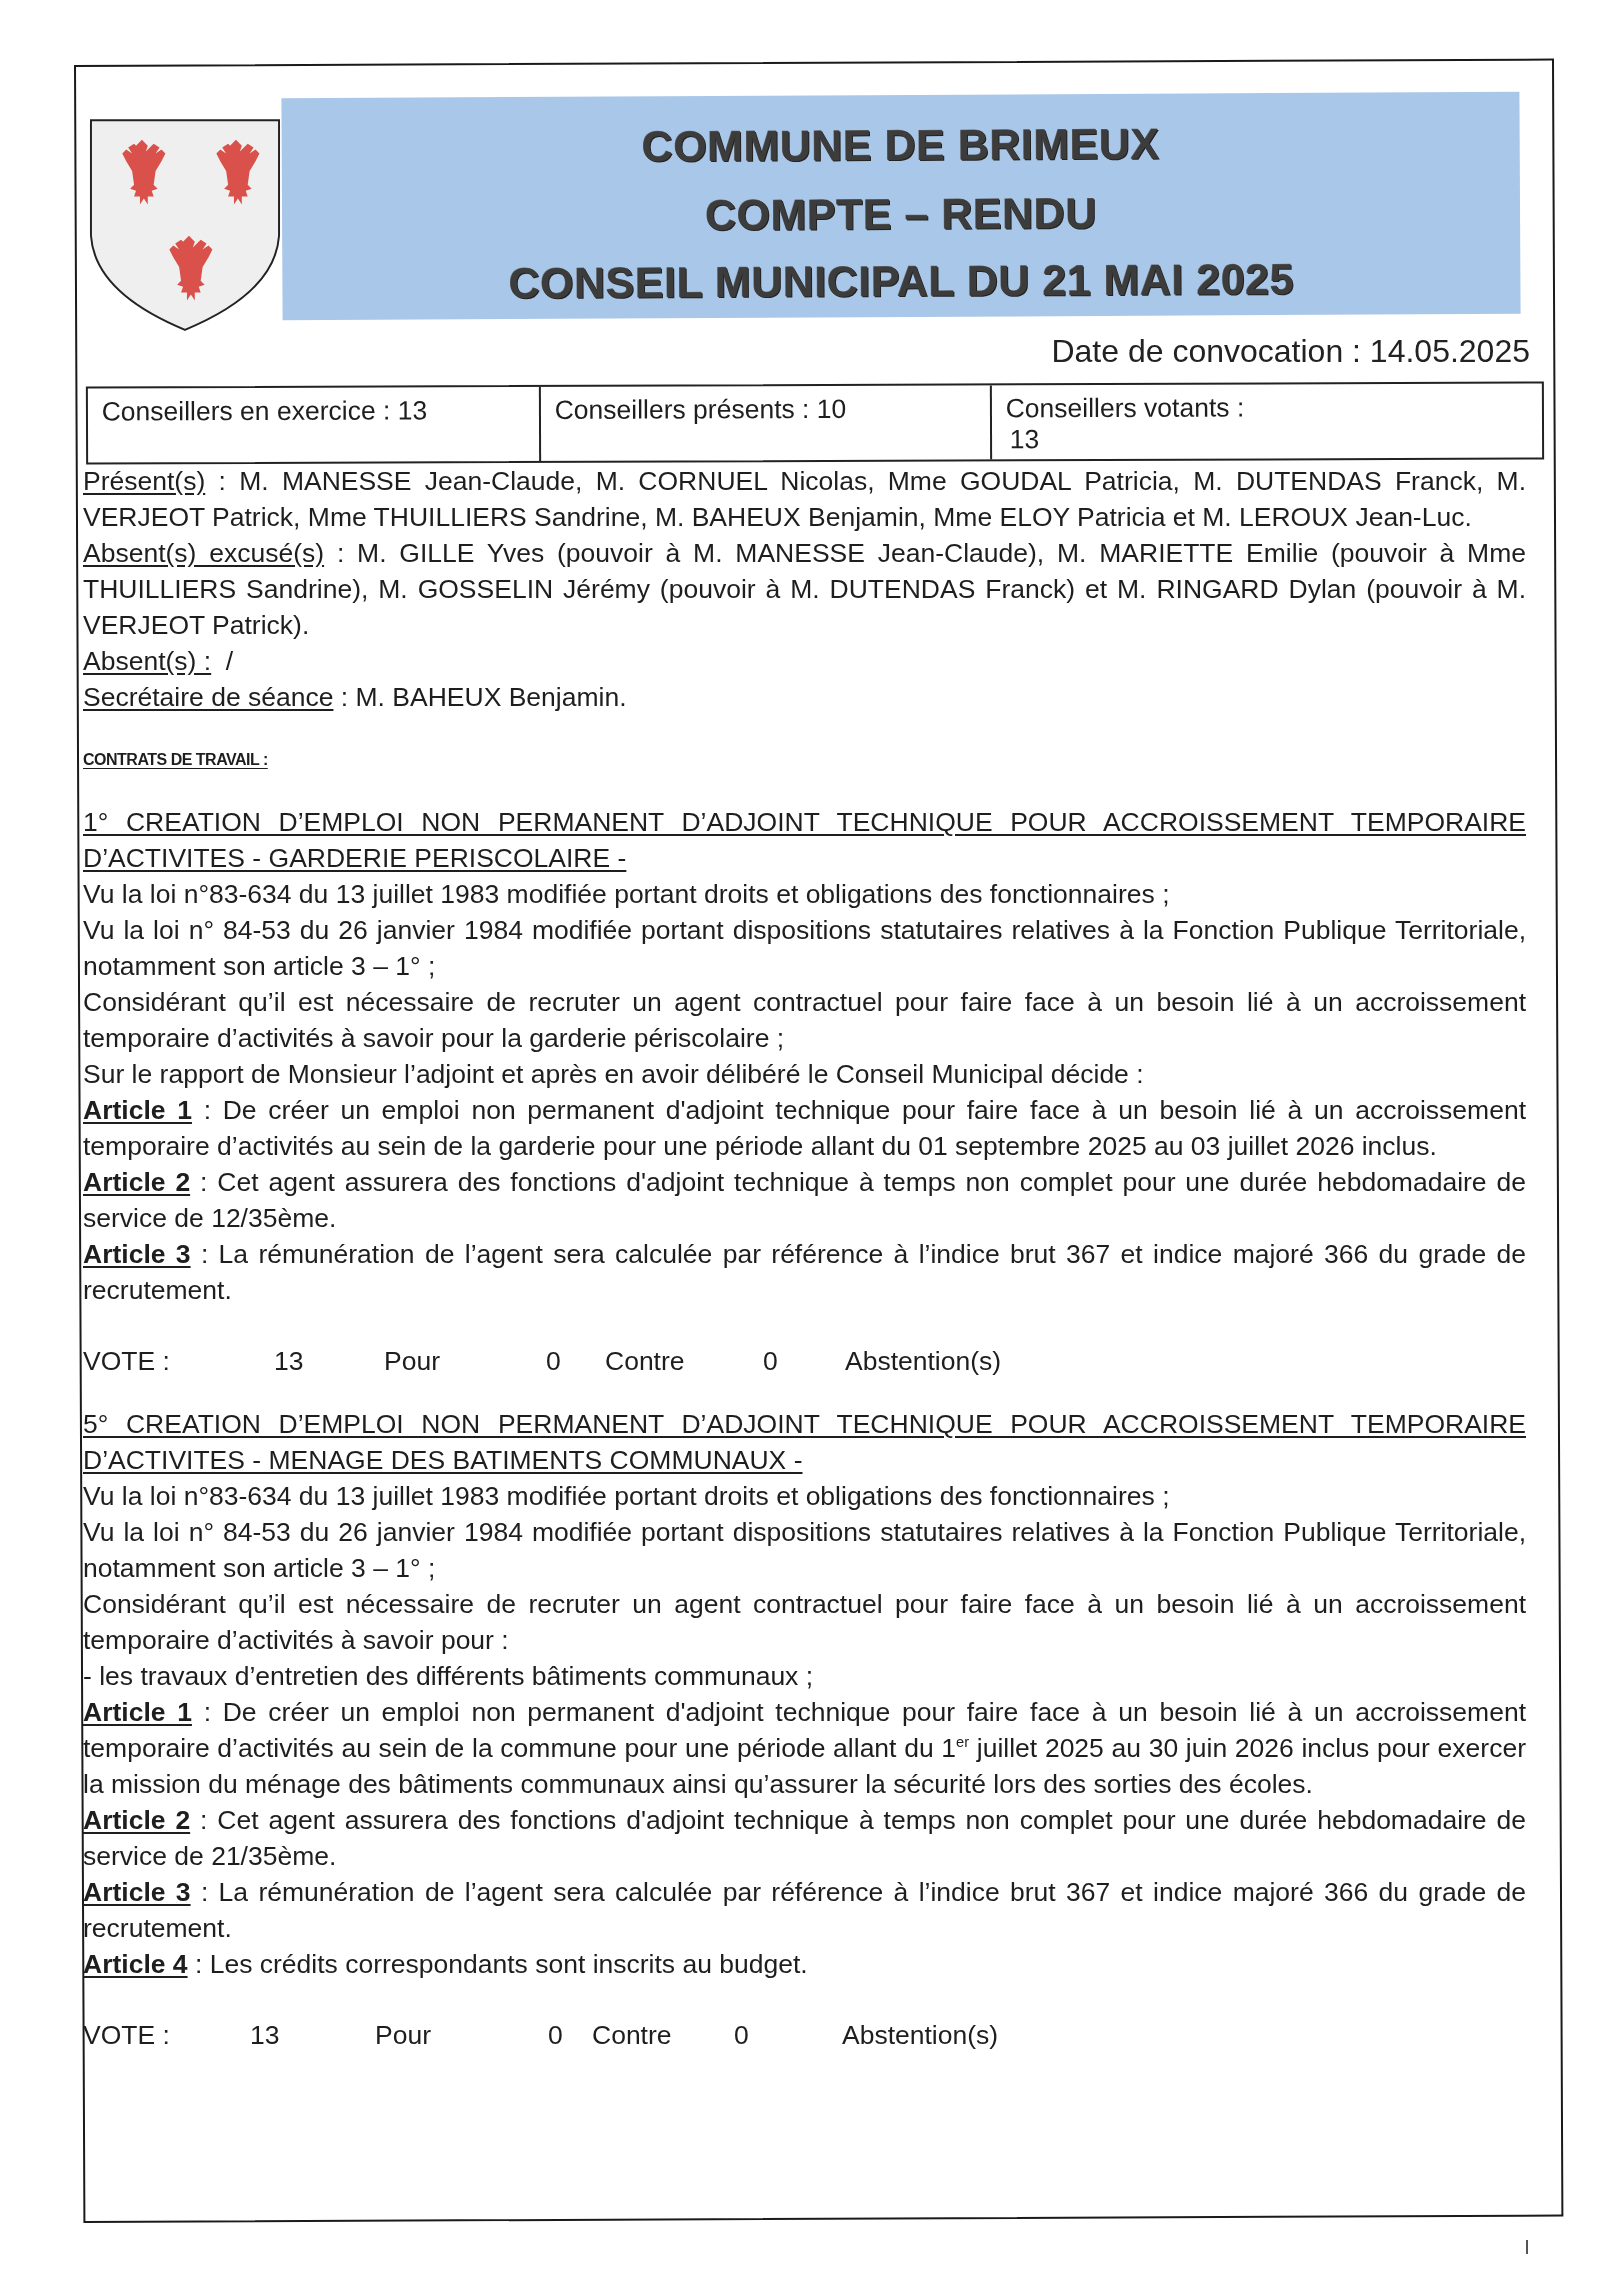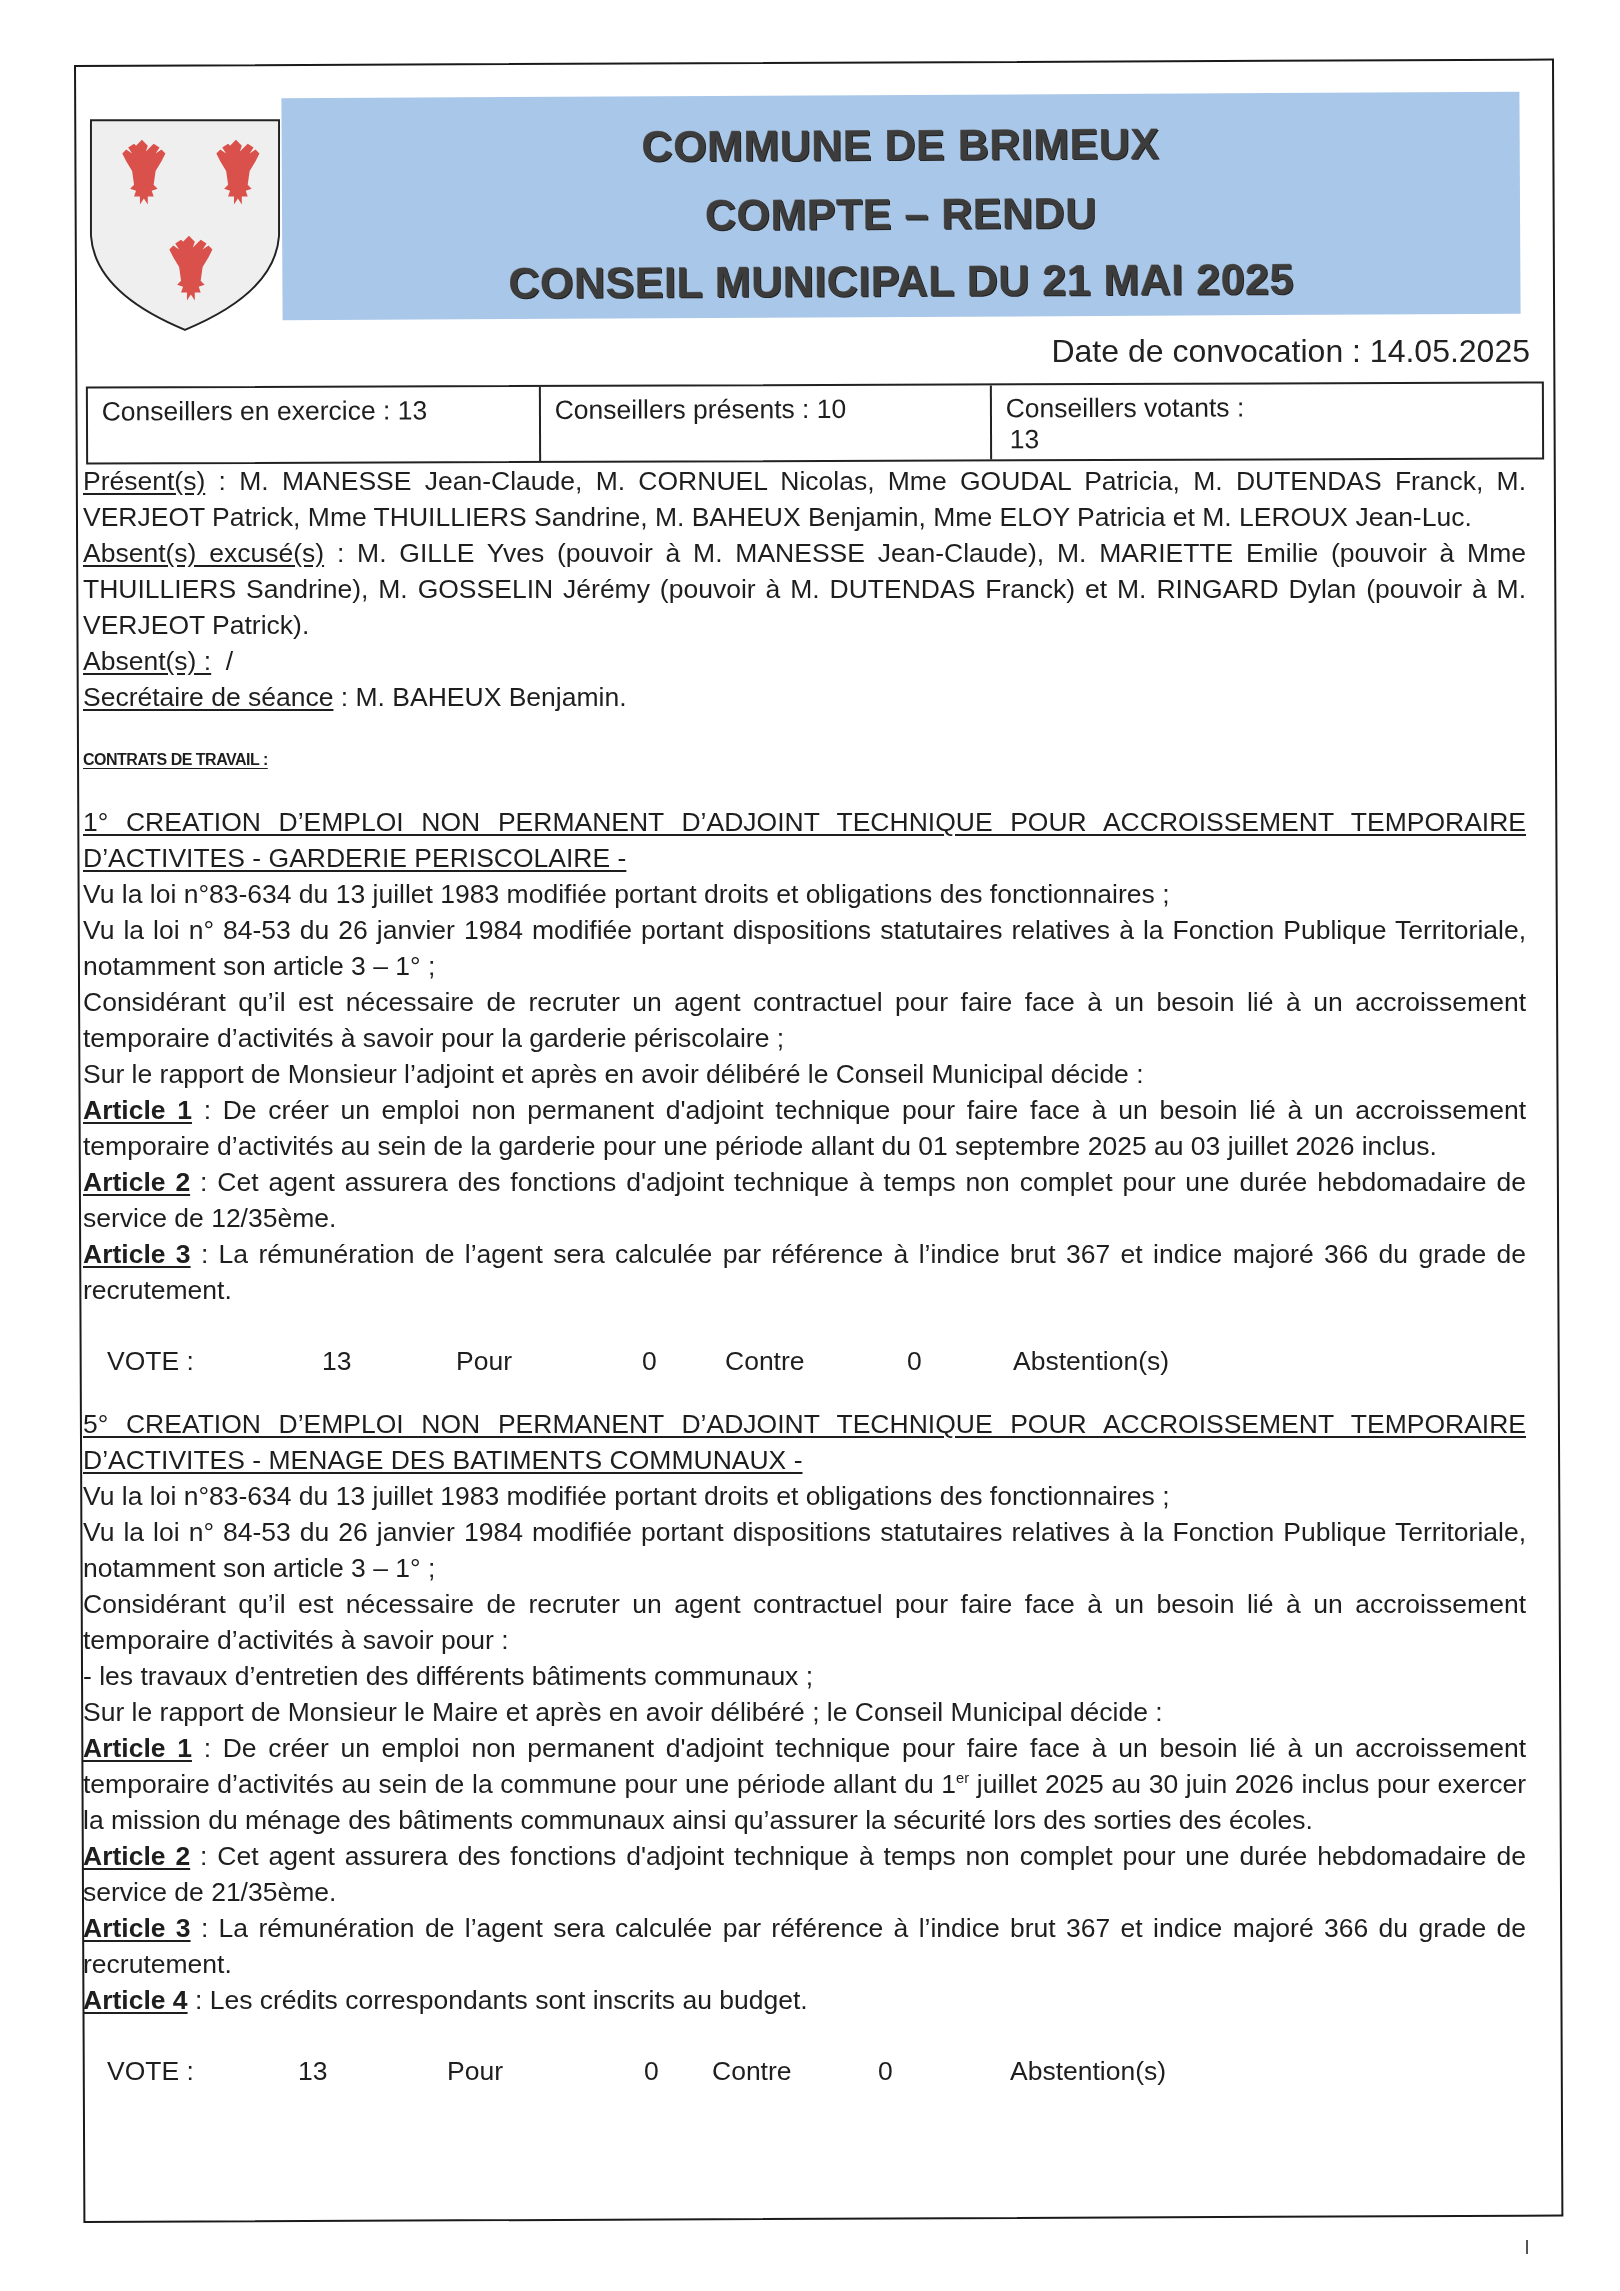--- a/index.html
+++ b/index.html
@@ -16,21 +16,21 @@
   .stats .cell { border-right:2px solid #222; padding:7.8px 13.7px; font-size:26.5px; box-sizing:border-box; line-height:31px; }
   .stats .cell:last-child { border-right:none; }
   .c1 { width:453px; } .c2 { width:451px; } .c3 { flex:1; }
   .body-text { position:absolute; left:83px; top:463px; width:1443px; font-size:26.5px; line-height:36px; text-align:justify; }
   .body-text p { margin:0; }
   .lbl-under { text-decoration:underline; text-underline-offset:2.9px; }
   .heading { font-family:Liberation Sans, sans-serif; font-weight:bold; text-decoration:underline; text-underline-offset:2.9px; font-size:16px; letter-spacing:-0.5px; }
   .sec-title { text-decoration:underline; text-underline-offset:2.9px; text-align:justify; text-align-last:left; }
   .art { font-weight:bold; text-decoration:underline; text-underline-offset:2.9px; }
   .vote { display:flex; align-items:baseline; font-size:26.5px; }
-  .vote span { display:inline-block;margin-left:24px; }
+  .vote span { display:inline-block; }
   .sup { font-size:14.7px; vertical-align:super; line-height:0; }
   .mark { position:absolute; width:2px; background:#555; }
 </style>
 </head>
 <body>
 
 <div class="frame"></div>
 
 <svg class="shield" viewBox="0 0 196 218">
   <path d="M2 2 L194 2 L194 120 Q190 178 98 216 Q6 178 2 120 Z" fill="#efefef" stroke="#222" stroke-width="2"></path>
@@ -90,21 +90,20 @@
     <span style="width:82px">0</span>
     <span>Abstention(s)</span>
   </div>
   <div style="height:27.4px"></div>
 
   <p class="sec-title">5° CREATION D’EMPLOI NON PERMANENT D’ADJOINT TECHNIQUE POUR ACCROISSEMENT TEMPORAIRE D’ACTIVITES - MENAGE DES BATIMENTS COMMUNAUX -</p>
   <p>Vu la loi n°83-634 du 13 juillet 1983 modifiée portant droits et obligations des fonctionnaires ;</p>
   <p>Vu la loi n° 84-53 du 26 janvier 1984 modifiée portant dispositions statutaires relatives à la Fonction Publique Territoriale, notamment son article 3 – 1° ;</p>
   <p>Considérant qu’il est nécessaire de recruter un agent contractuel pour faire face à un besoin lié à un accroissement temporaire d’activités à savoir pour :</p>
   <p style="text-align:left">- les travaux d’entretien des différents bâtiments communaux ;</p>
-  <p>Sur le rapport de Monsieur le Maire et après en avoir délibéré ; le Conseil Municipal décide :</p>
   <p><span class="art">Article 1</span><span> : De créer un emploi non permanent d'adjoint technique pour faire face à un besoin lié à un accroissement temporaire d’activités au sein de la commune pour une période allant du 1</span><span class="sup">er</span><span> juillet 2025 au 30 juin 2026 inclus pour exercer la mission du ménage des bâtiments communaux ainsi qu’assurer la sécurité lors des sorties des écoles.</span></p>
   <p><span class="art">Article 2</span><span> : Cet agent assurera des fonctions d'adjoint technique à temps non complet pour une durée hebdomadaire de service de 21/35ème.</span></p>
   <p><span class="art">Article 3</span><span> : La rémunération de l’agent sera calculée par référence à l’indice brut 367 et indice majoré 366 du grade de recrutement.</span></p>
   <p><span class="art">Article 4</span><span> : Les crédits correspondants sont inscrits au budget.</span></p>
   <div style="height:35px"></div>
   <div class="vote">
     <span style="width:167px">VOTE :</span>
     <span style="width:125px">13</span>
     <span style="width:173px">Pour</span>
     <span style="width:44px">0</span>

